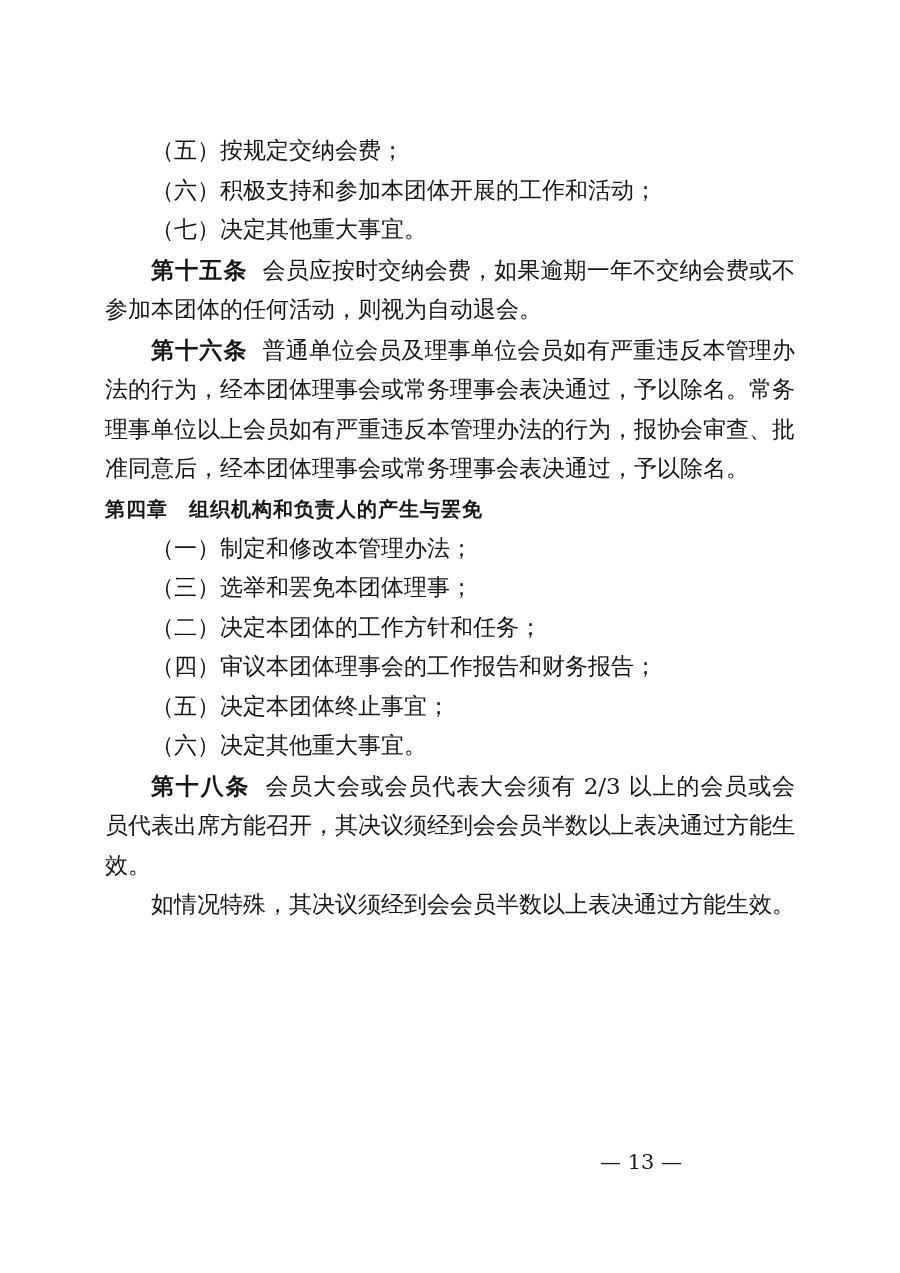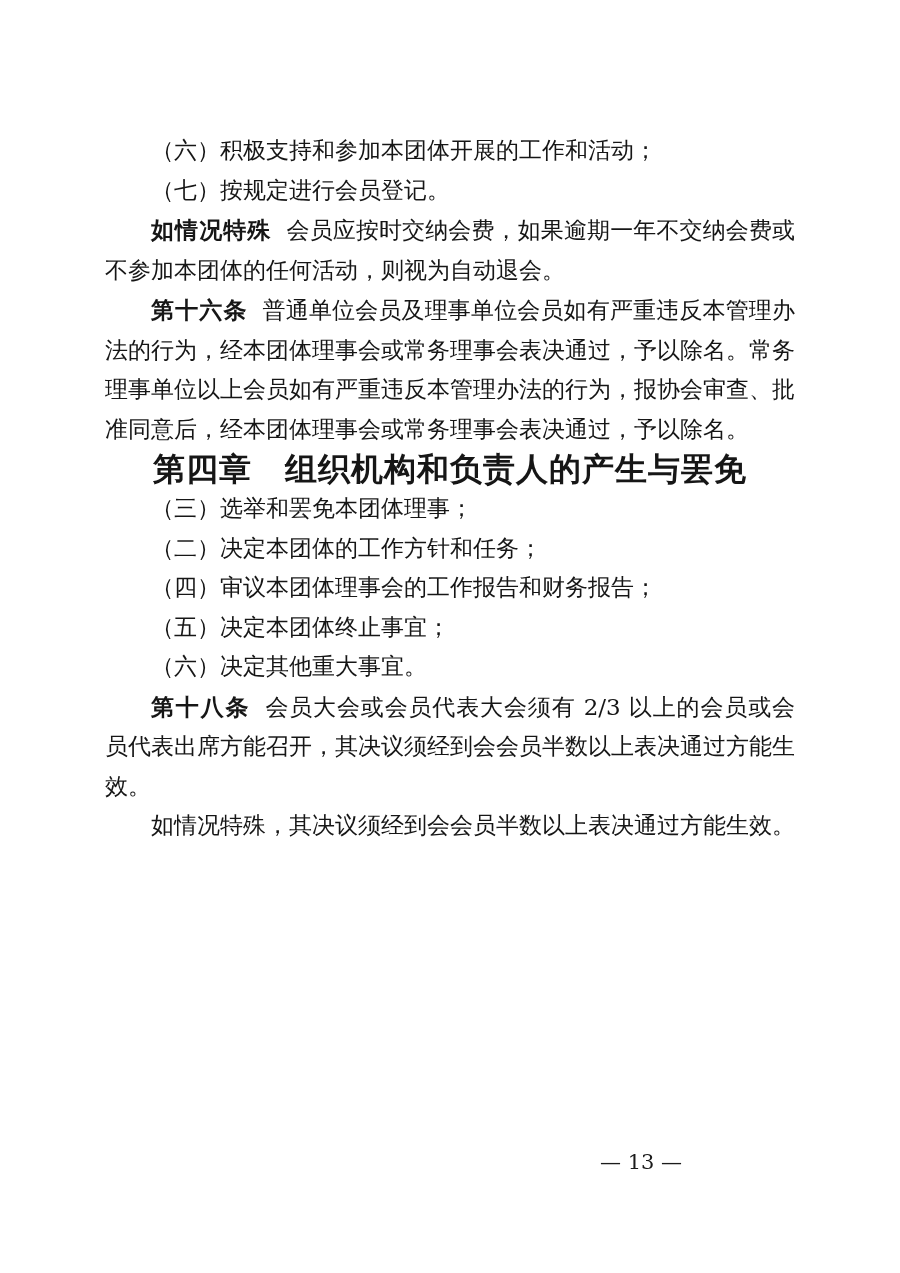--- a/index.html
+++ b/index.html
@@ -32,49 +32,51 @@
     text-indent: 2em;
   }
   .article-label {
     font-weight: 700;
     letter-spacing: 1px;
     margin-right: 0.65em;
   }
   .chapter-heading {
     margin: 0;
     text-indent: 0;
-    text-align: center;
+    text-align: left;
     font-family: "DejaVu Sans", "Liberation Sans", sans-serif;
     font-weight: 700;
-    font-size: 32px;
+    font-size: 20px;
     line-height: 40px;
     letter-spacing: 1px;
   }
   .page-number {
     position: absolute;
     top: 1147px;
     left: 600px;
     width: 250px;
     text-align: left;
     font-size: 21px;
     line-height: 30px;
     color: #1b1b1b;
     font-family: "DejaVu Serif", "Liberation Serif", serif;
   }
 </style>
 </head>
 <body>
 
 <div class="page">
   <div class="document-body">
+      <p class="para">（五）按规定交纳会费；</p>
       <p class="para">（六）积极支持和参加本团体开展的工作和活动；</p>
-      <p class="para">（七）按规定进行会员登记。</p>
-      <p class="para"><b class="article-label">如情况特殊</b><span>会员应按时交纳会费，如果逾期一年不交纳会费或不参加本团体的任何活动，则视为自动退会。</span></p>
+      <p class="para">（七）决定其他重大事宜。</p>
+      <p class="para"><b class="article-label">第十五条</b><span>会员应按时交纳会费，如果逾期一年不交纳会费或不参加本团体的任何活动，则视为自动退会。</span></p>
       <p class="para"><b class="article-label">第十六条</b><span>普通单位会员及理事单位会员如有严重违反本管理办法的行为，经本团体理事会或常务理事会表决通过，予以除名。常务理事单位以上会员如有严重违反本管理办法的行为，报协会审查、批准同意后，经本团体理事会或常务理事会表决通过，予以除名。</span></p>
       <h2 class="chapter-heading">第四章　组织机构和负责人的产生与罢免</h2>
+      <p class="para">（一）制定和修改本管理办法；</p>
       <p class="para">（三）选举和罢免本团体理事；</p>
       <p class="para">（二）决定本团体的工作方针和任务；</p>
       <p class="para">（四）审议本团体理事会的工作报告和财务报告；</p>
       <p class="para">（五）决定本团体终止事宜；</p>
       <p class="para">（六）决定其他重大事宜。</p>
       <p class="para"><b class="article-label">第十八条</b><span>会员大会或会员代表大会须有 2/3 以上的会员或会员代表出席方能召开，其决议须经到会会员半数以上表决通过方能生效。</span></p>
       <p class="para">如情况特殊，其决议须经到会会员半数以上表决通过方能生效。</p>
     </div>
   <div class="page-number">— 13 —</div>
 </div>

